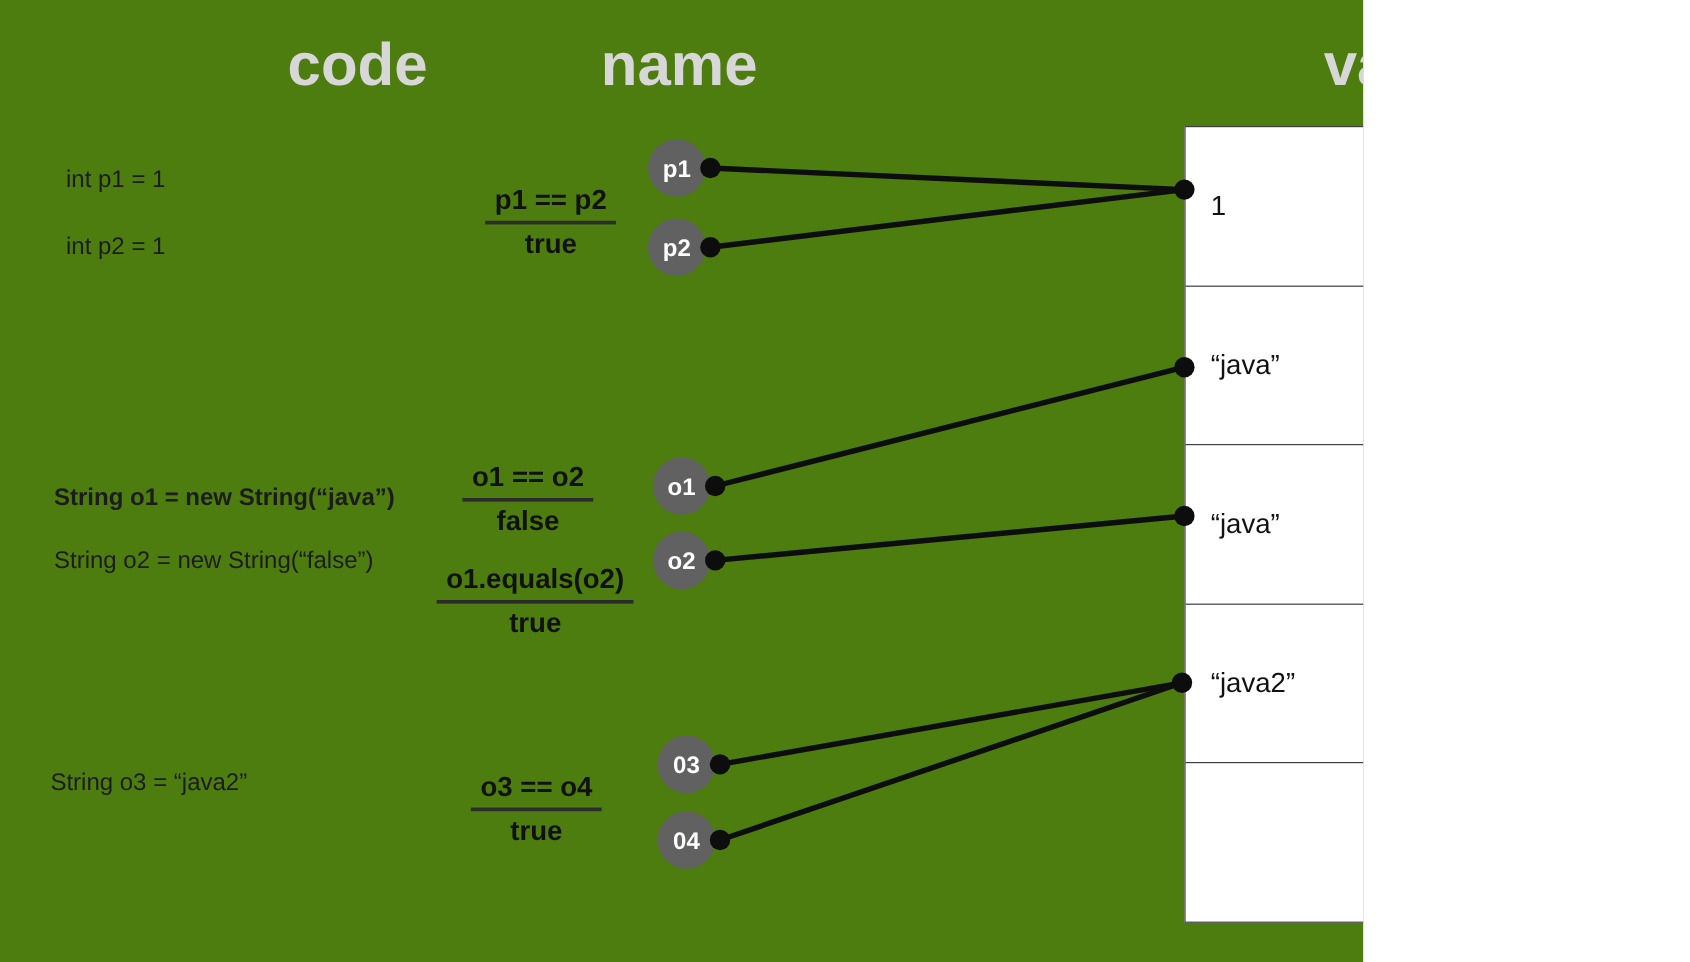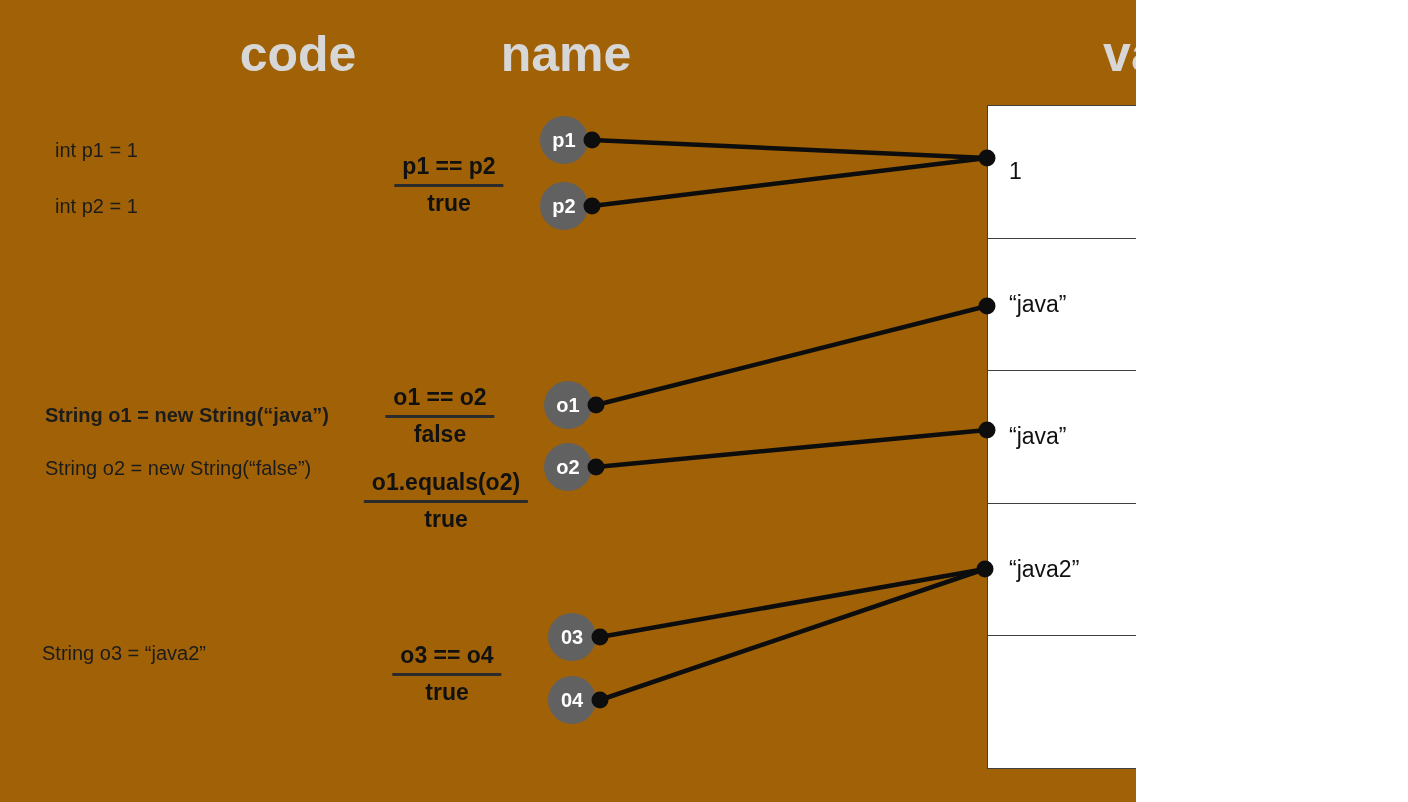--- a/index.html
+++ b/index.html
@@ -1,17 +1,17 @@
 <!DOCTYPE html>
 <html><head>
 <meta charset="utf-8">
 <style>
   html,body { margin:0; padding:0; background:#ffffff; }
   .stage {
-    position:relative; width:1136px; height:802px; background:#a16207;
+    position:relative; width:1136px; height:802px; background:#4d7c0f;
     font-family:"Liberation Sans", sans-serif; overflow:hidden;
   }
   .hdr {
     position:absolute; transform:translate(-50%,-50%);
     font-size:50px; font-weight:bold; color:#d7d7d7; white-space:nowrap;
   }
   .hdr-code  { left:298px;  top:54px; }
   .hdr-name  { left:566px;  top:54px; }
   .hdr-value { left:1147px; top:54px;margin-left:20px; }
 
@@ -25,21 +25,21 @@
   .cl-3 { left:45px; top:468px; }
   .cl-4 { left:42px; top:653px; }
   .cl-5 { left:42px; top:706px; }
 
   .frac {
     position:absolute; transform:translateX(-50%); text-align:center;
     font-size:23px; font-weight:bold; color:#111111; white-space:nowrap;
   }
   .frac .expr { display:inline-block; border-bottom:3px solid #2b2b2b; padding:0 8px 4px; }
   .frac .res  { padding-top:3px; }
-  .frac-0 { left:449px; top:153px; }
+  .frac-0 { left:459px; top:153px; }
   .frac-1 { left:440px; top:384px; }
   .frac-2 { left:446px; top:469px; }
   .frac-3 { left:447px; top:642px; }
 
   .memtable {
     position:absolute; left:987px; top:105px; width:366px; height:664px;
     border:1.5px solid #3f3f3f; box-sizing:border-box;
     display:flex; flex-direction:column; background:#ffffff;
   }
   .memcell {

